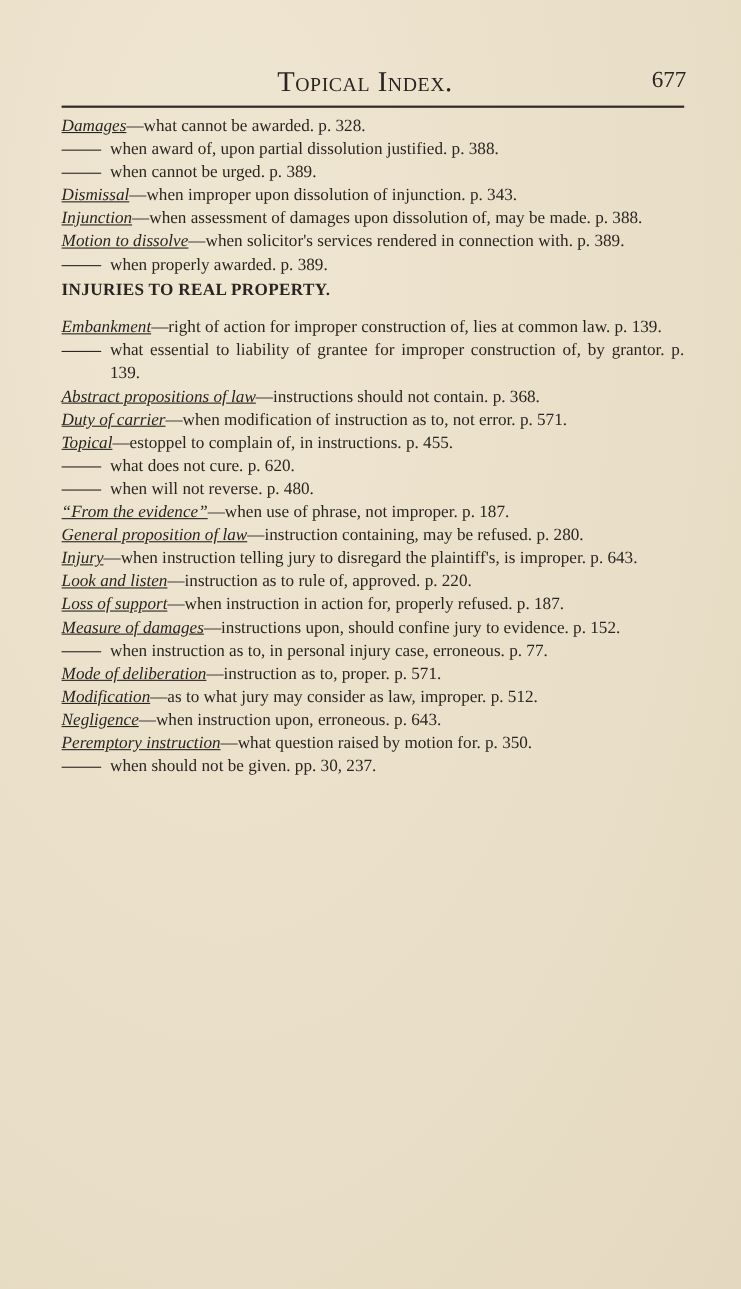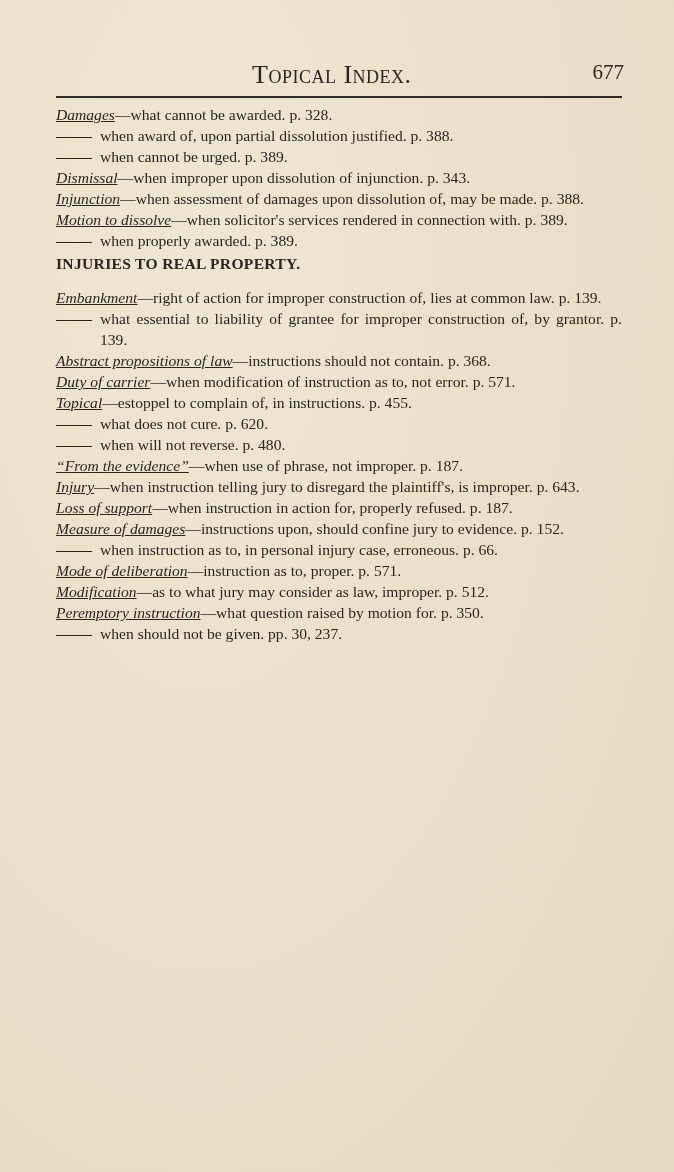--- a/index.html
+++ b/index.html
@@ -61,23 +61,26 @@
         <div class="entry"><span class="head">Embankment</span><span>—right of action for improper construction of, lies at common law.  p. 139.</span></div>
         <div class="entry"><span class="dash"></span><span>what essential to liability of grantee for improper construction of, by grantor.  p. 139.</span></div>
       </div>
       <div>
         <div class="entry"><span class="head">Abstract propositions of law</span><span>—instructions should not contain. p. 368.</span></div>
         <div class="entry"><span class="head">Duty of carrier</span><span>—when modification of instruction as to, not error. p. 571.</span></div>
         <div class="entry"><span class="head">Topical</span><span>—estoppel to complain of, in instructions.  p. 455.</span></div>
         <div class="entry"><span class="dash"></span><span>what does not cure.  p. 620.</span></div>
         <div class="entry"><span class="dash"></span><span>when will not reverse.  p. 480.</span></div>
         <div class="entry"><span class="head">“From the evidence”</span><span>—when use of phrase, not improper.  p. 187.</span></div>
+        <div class="entry"><span class="head">General proposition of law</span><span>—instruction containing, may be refused.  p. 280.</span></div>
         <div class="entry"><span class="head">Injury</span><span>—when instruction telling jury to disregard the plaintiff's, is improper.  p. 643.</span></div>
+        <div class="entry"><span class="head">Look and listen</span><span>—instruction as to rule of, approved.  p. 220.</span></div>
         <div class="entry"><span class="head">Loss of support</span><span>—when instruction in action for, properly refused. p. 187.</span></div>
         <div class="entry"><span class="head">Measure of damages</span><span>—instructions upon, should confine jury to evidence.  p. 152.</span></div>
-        <div class="entry"><span class="dash"></span><span>when instruction as to, in personal injury case, erroneous. p. 66.</span></div>
+        <div class="entry"><span class="dash"></span><span>when instruction as to, in personal injury case, erroneous. p. 77.</span></div>
         <div class="entry"><span class="head">Mode of deliberation</span><span>—instruction as to, proper.  p. 571.</span></div>
         <div class="entry"><span class="head">Modification</span><span>—as to what jury may consider as law, improper. p. 512.</span></div>
+        <div class="entry"><span class="head">Negligence</span><span>—when instruction upon, erroneous.  p. 643.</span></div>
         <div class="entry"><span class="head">Peremptory instruction</span><span>—what question raised by motion for. p. 350.</span></div>
         <div class="entry"><span class="dash"></span><span>when should not be given.  pp. 30, 237.</span></div>
       </div>
     </div>
 </div>
 
 </body></html>

